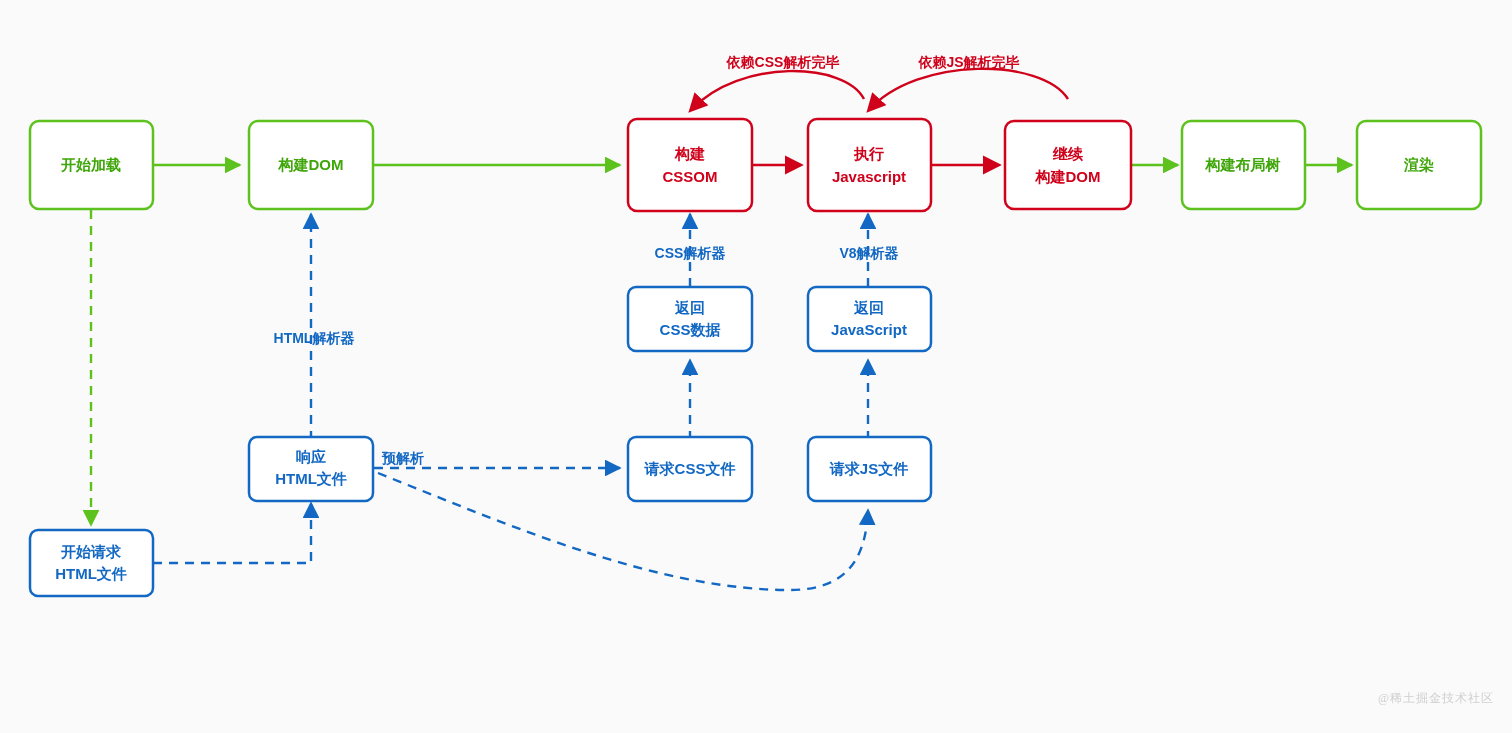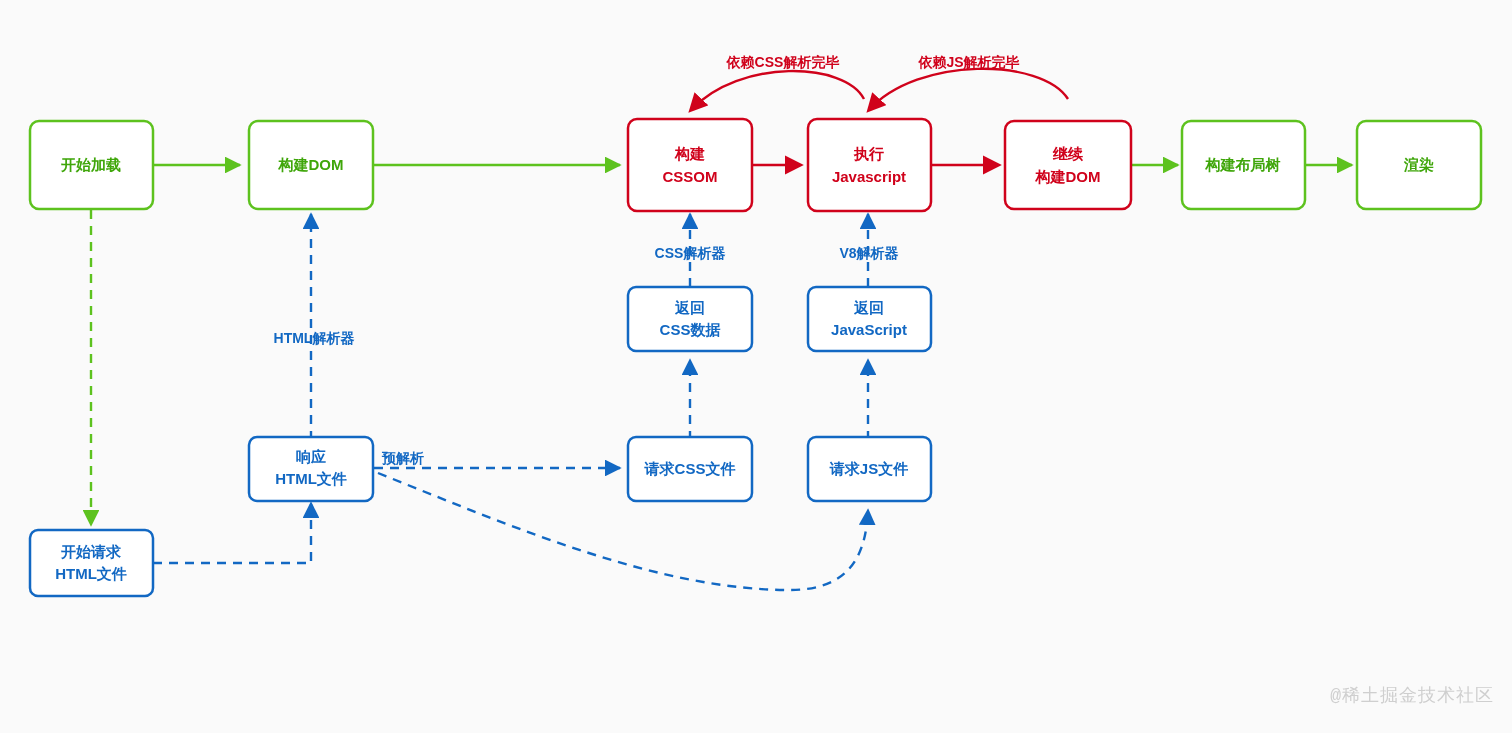--- a/index.html
+++ b/index.html
@@ -58,22 +58,22 @@
   .link-green  { stroke: #5dc21e; }
   .link-red    { stroke: #d0021b; }
   .link-blue   { stroke: #1268c3; }
   .dashed-green { stroke-dasharray: 9 7; }
   .dashed-blue  { stroke-dasharray: 9 7; }
 
   .watermark {
     position: absolute;
     right: 18px;
     bottom: 26px;
-    font-family: Liberation Mono, monospace;
-    font-size: 18px;
+    font-family: Liberation Serif, serif;
+    font-size: 12px;
     color: #cfcfcf;
     letter-spacing: 1px;
     user-select: none;
   }
 </style>
 </head>
 <body>
 
 <div id="canvas">
 

